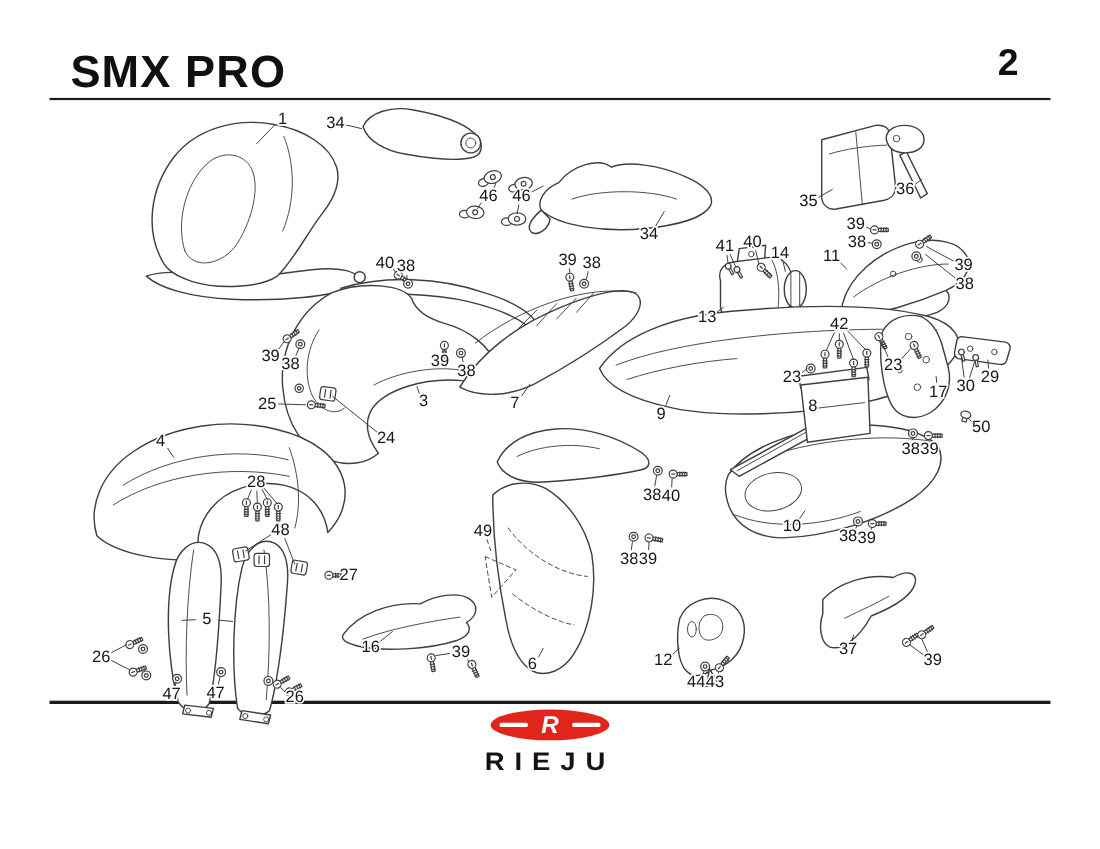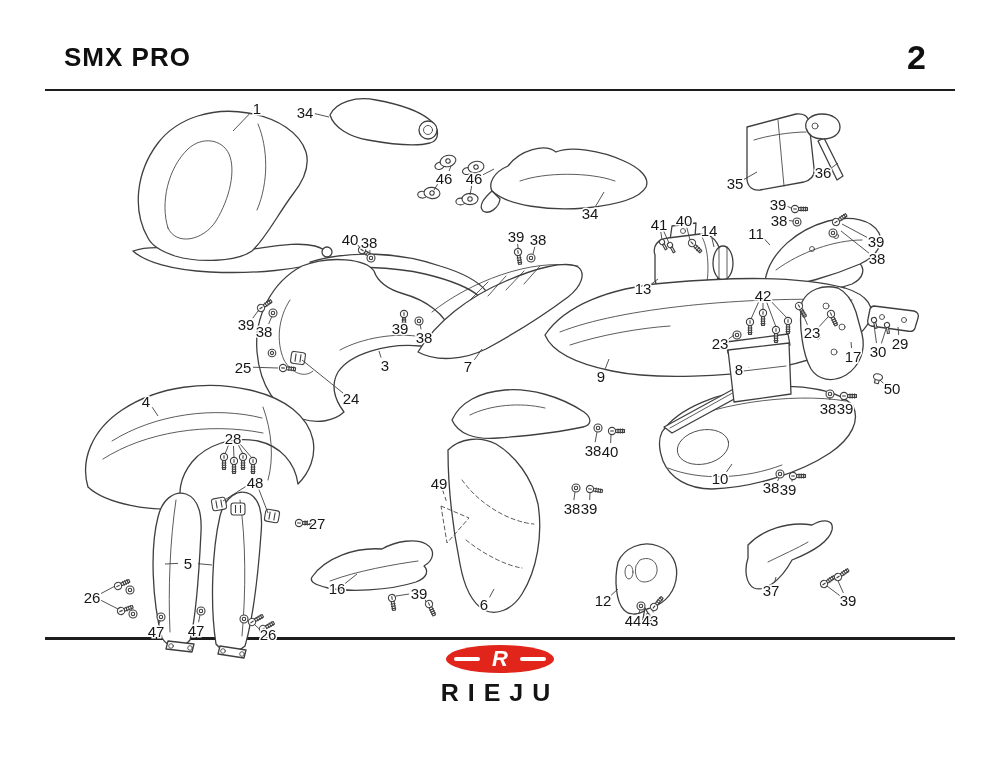--- a/index.html
+++ b/index.html
@@ -1,18 +1,18 @@
 <!DOCTYPE html>
 <html><head>
 <meta charset="utf-8">
 <style>
   html,body{margin:0;padding:0;background:#e8e8e8;}
   .page{position:relative;width:1000px;height:772px;background:#ffffff;
         font-family:"Liberation Sans",sans-serif;overflow:hidden;margin:0 auto;}
-  .page-title{position:absolute;left:64px;top:42px;margin:0;font-size:26px;
+  .page-title{position:absolute;left:64px;top:42px;margin:0;font-size:41px;
         font-weight:bold;letter-spacing:1px;color:#101010;}
   .page-num{position:absolute;right:74px;top:38px;font-size:34px;font-weight:bold;color:#101010;}
   .rule{position:absolute;left:45px;right:45px;height:2px;background:#1d1d1d;}
   .rule-top{top:89px;}
   .rule-bottom{top:637px;height:3px;}
   .diagram-svg{position:absolute;left:0;top:0;}
   .part{fill:#ffffff;stroke:#3f3f3f;stroke-width:1.3;stroke-linejoin:round;stroke-linecap:round;}
   .detail{fill:none;stroke:#3f3f3f;stroke-width:.85;stroke-linecap:round;}
   .dashed{stroke-dasharray:4 3;}
   #leader-layer line{stroke:#3f3f3f;stroke-width:.9;}

